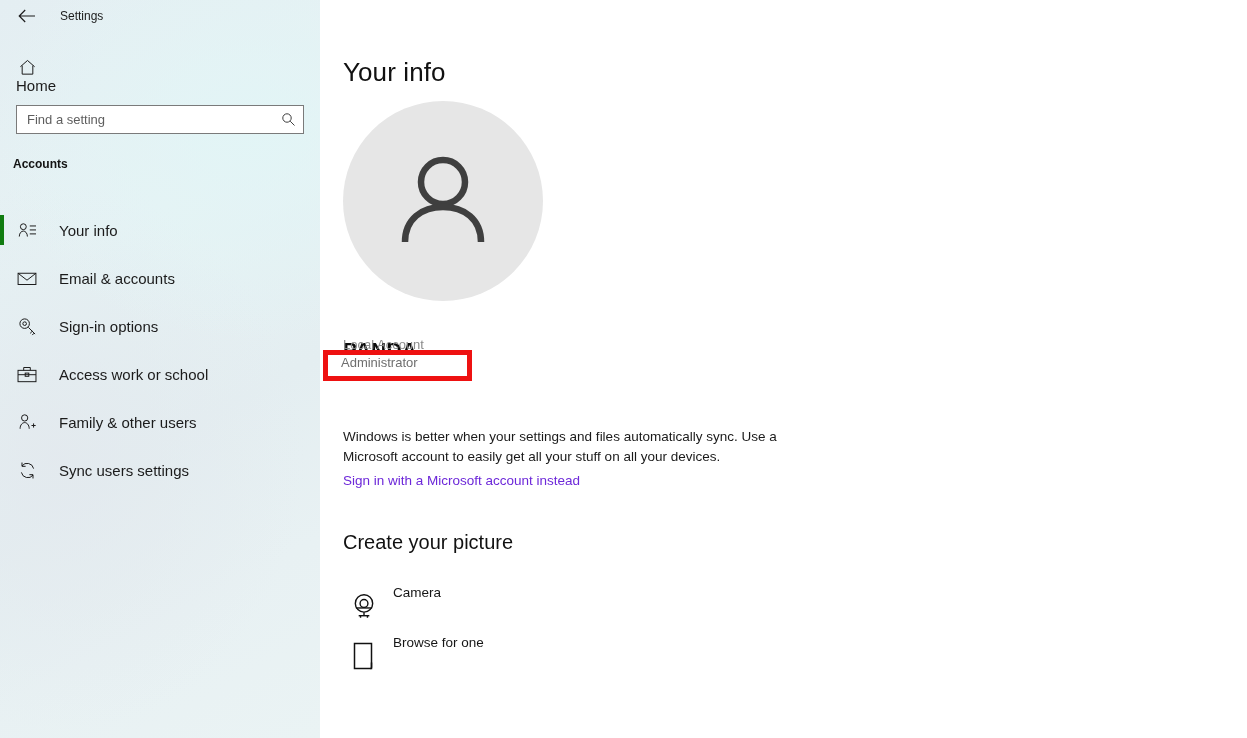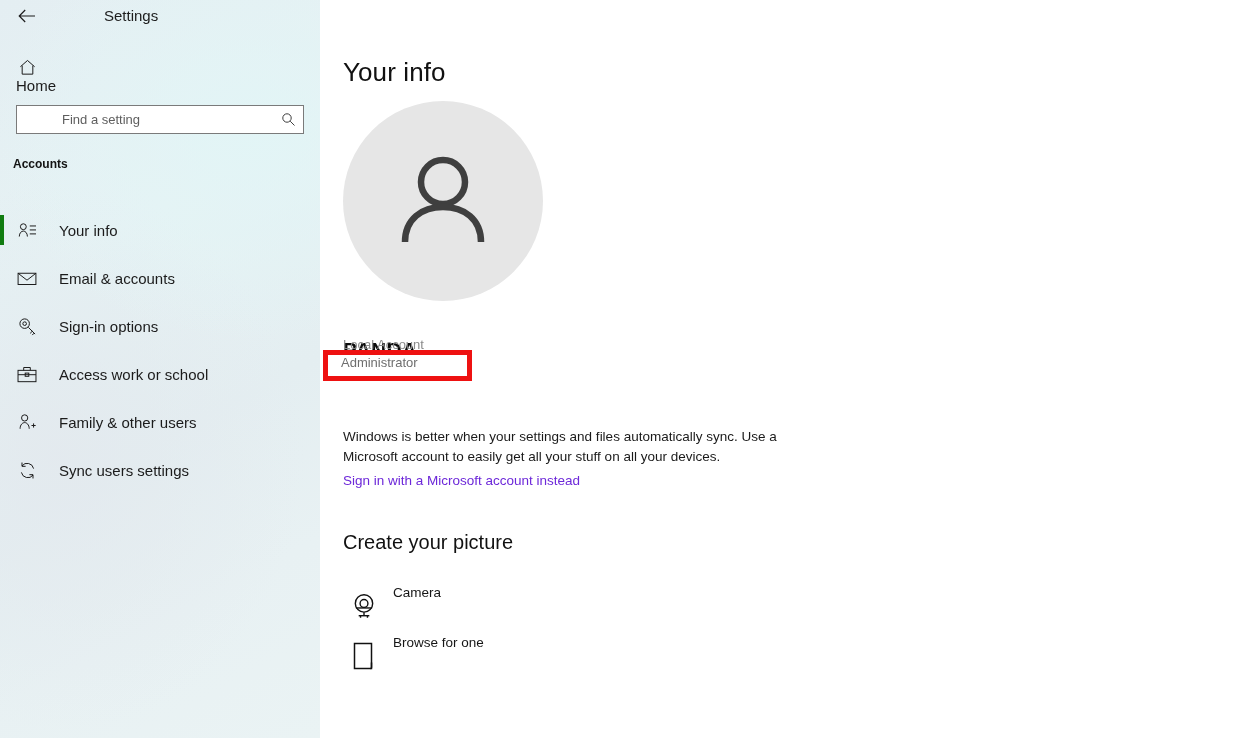--- a/index.html
+++ b/index.html
@@ -48,23 +48,22 @@
     justify-content: center;
     cursor: default;
   }
   #back-button svg { display: block; }
   #settings-title {
     position: absolute;
     left: 60px;
     top: 0;
     height: 32px;
     line-height: 32px;
-    font-size: 15px;
+    font-size: 12px;
     color: #1c1c1c;
-    margin-left: 44px;
   }
 
   
   #home-row {
     position: absolute;
     left: 0;
     top: 58px;
     width: 320px;
     height: 30px;
     display: flex;
@@ -102,21 +101,20 @@
   #search-input {
     flex: 1;
     border: none;
     outline: none;
     background: transparent;
     font-family: "Liberation Sans", sans-serif;
     font-size: 13px;
     color: #0c4a6e;
     padding-left: 10px;
     height: 100%;
-    margin-left: 35px;
   }
   #search-input::placeholder { color: #5e5e5e; opacity: 1; }
   #search-icon {
     width: 30px;
     min-width: 30px;
     display: flex;
     align-items: center;
     justify-content: center;
     color: #3a3a3a;
   }

